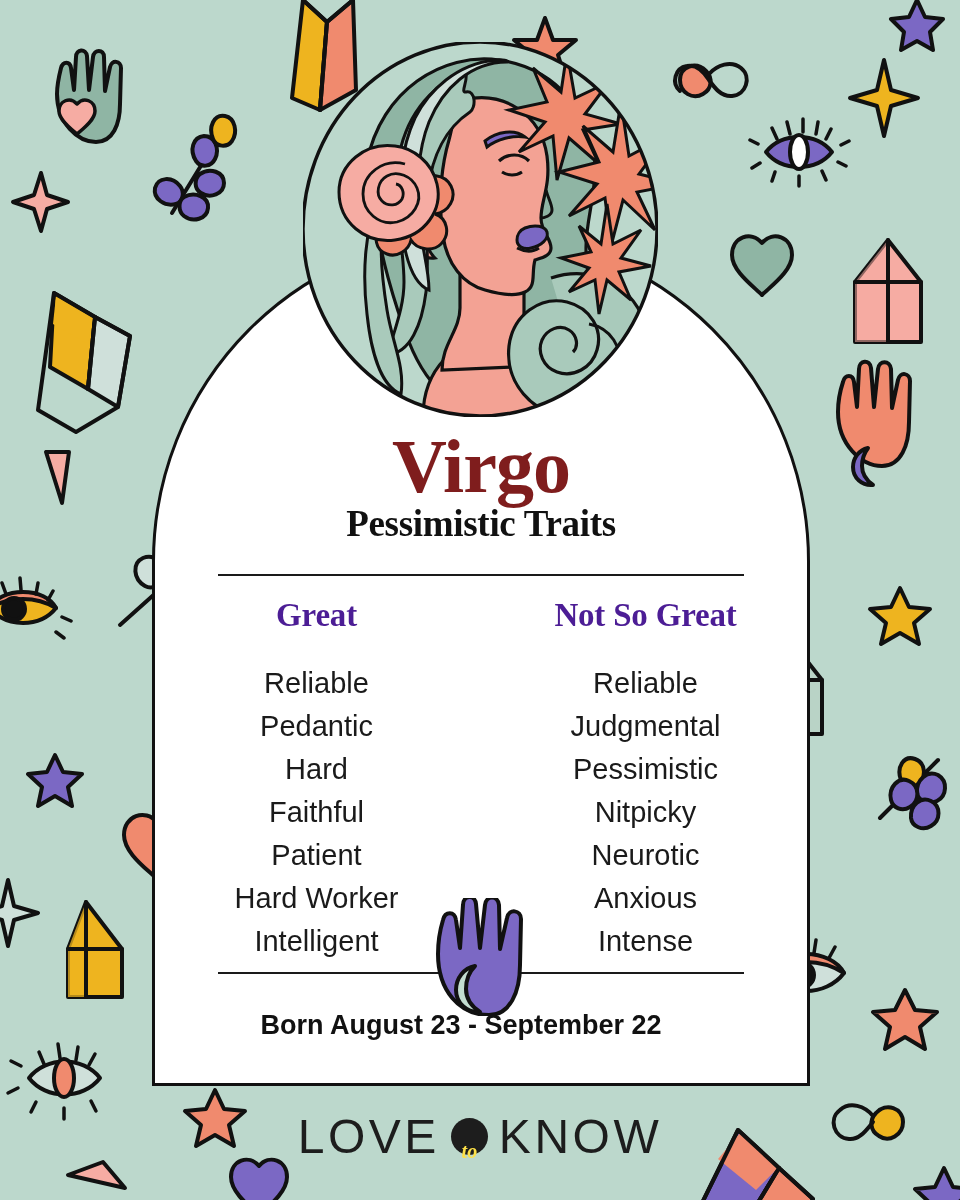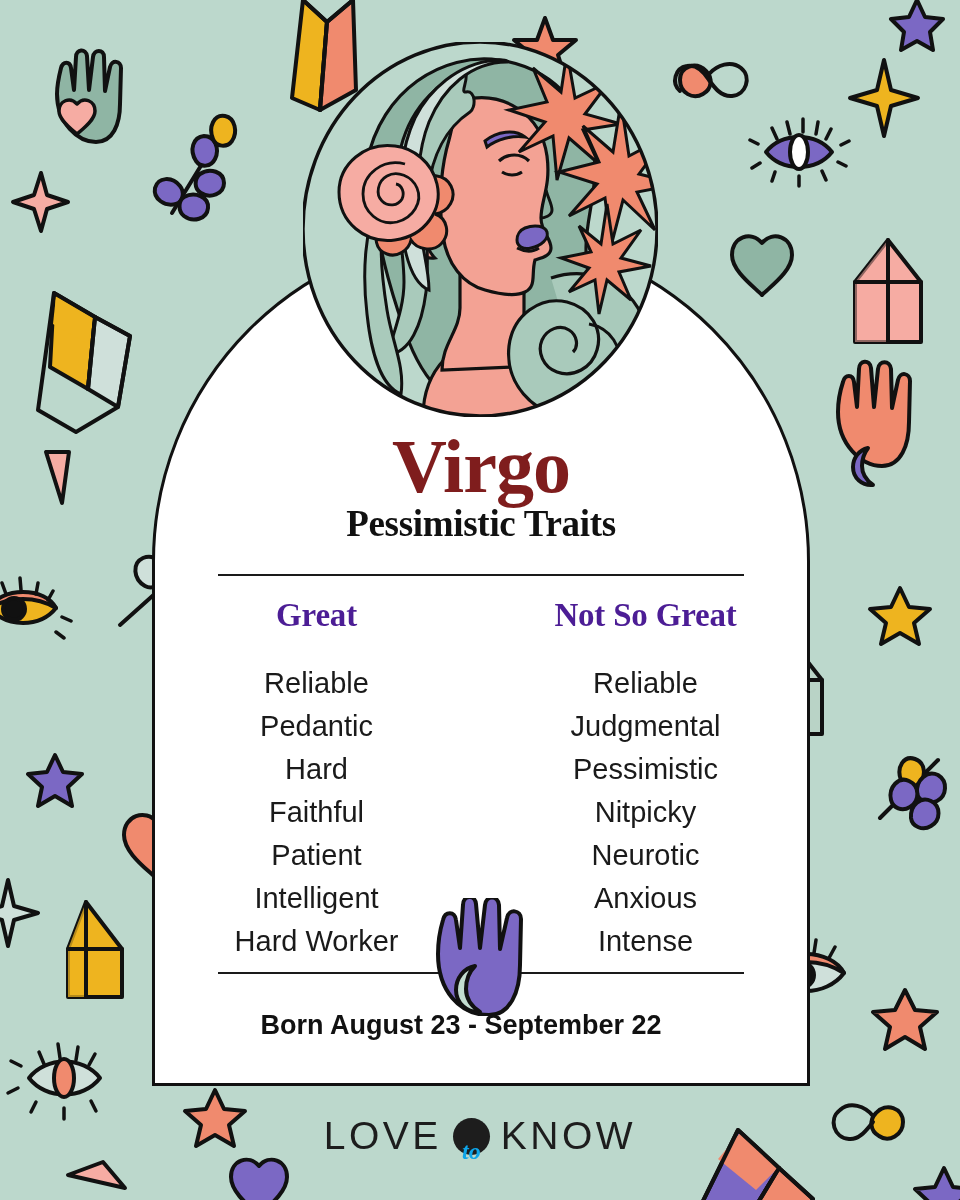--- a/index.html
+++ b/index.html
@@ -82,29 +82,29 @@
   }
 
   
   .logo{
     position:absolute;left:0;top:1108px;width:960px;height:56px;
     display:flex;align-items:center;justify-content:center;gap:11px;
     z-index:5;
   }
   .logo-word{
     font-family:"Liberation Sans",sans-serif;font-weight:300;
-    font-size:39px;letter-spacing:3.5px;color:#1d1d1d;
+    font-size:48px;letter-spacing:3.5px;color:#1d1d1d;
   }
   .logo-badge{
     width:37px;height:37px;border-radius:50%;background:#1d1d1d;
     display:flex;align-items:center;justify-content:center;
   }
   .logo-badge span{
     font-family:"Liberation Serif",serif;font-style:italic;font-weight:700;
-    font-size:24px;color:#0ea5e9;line-height:1;margin-top:30px;
+    font-size:20px;color:#fde047;line-height:1;margin-top:30px;
   }
 </style>
 </head>
 <body>
 
 <div id="poster">
 
   <svg class="deco-layer" viewBox="0 0 960 1200">
     <g stroke="#111" stroke-width="4" stroke-linejoin="round" stroke-linecap="round">
 
@@ -343,22 +343,22 @@
 
     <div class="columns">
 
       <div class="col col-great">
         <div class="col-head">Great</div>
         <div class="trait">Reliable</div>
         <div class="trait">Pedantic</div>
         <div class="trait">Hard</div>
         <div class="trait">Faithful</div>
         <div class="trait">Patient</div>
+        <div class="trait">Hard Worker</div>
         <div class="trait">Intelligent</div>
-        <div class="trait">Hard Worker</div>
       </div>
 
       <div class="col col-bad">
         <div class="col-head">Not So Great</div>
         <div class="trait">Reliable</div>
         <div class="trait">Judgmental</div>
         <div class="trait">Pessimistic</div>
         <div class="trait">Nitpicky</div>
         <div class="trait">Neurotic</div>
         <div class="trait">Anxious</div>

